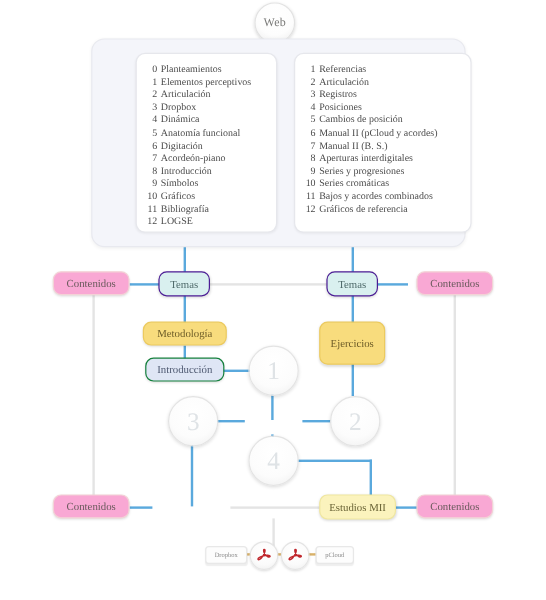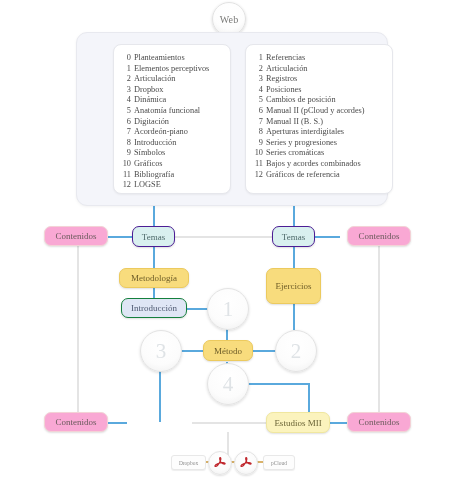--- a/index.html
+++ b/index.html
@@ -301,23 +301,20 @@
     </div>
 
   <div class="circ" style="left:140px;top:330px;">
     <span>3</span>
     </div>
 
   <div class="circ" style="left:207px;top:363px;">
     <span>4</span>
     </div>
 
-  <div class="node gold" style="left:203px;top:340px;width:50px;height:21px;">
-    <span>Método</span>
-    </div>
 
   <div class="node pink" style="left:44px;top:412px;width:64px;height:20px;">
     <span>Contenidos</span>
     </div>
 
 
   <div class="node cream" style="left:266px;top:412px;width:64px;height:21px;">
     <span>Estudios MII</span>
     </div>
 

